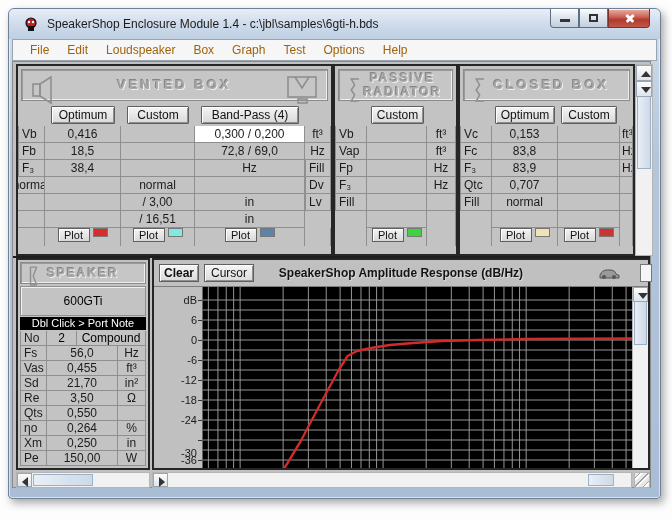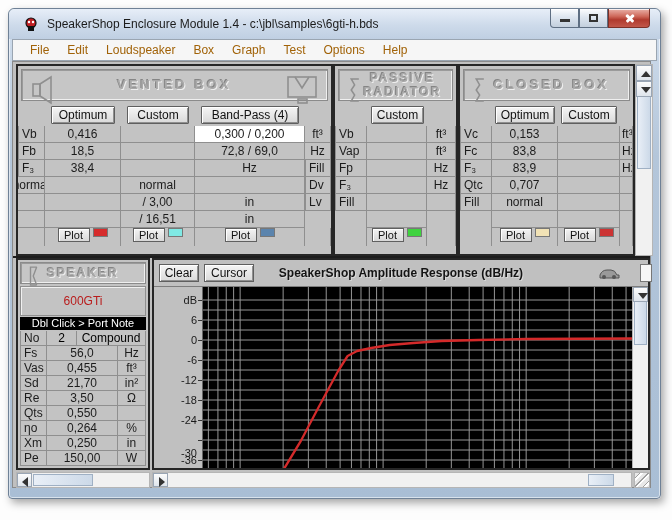--- a/index.html
+++ b/index.html
@@ -70,21 +70,21 @@
   
   .divider { position:absolute; left:0; right:0; top:194px; height:2px; background:#1d1d1d; }
 
   
   .spk { position:absolute; left:3px; top:196px; width:134px; height:212px; background:#c3c3c3;
     border:2px solid #262626; display:flex; flex-direction:column; }
   .spk-hdr { position:relative; margin:2px; height:26px; background:#c6c6c6; border:1px solid #8b8b8b;
     box-shadow:inset 1px 1px 0 #9a9a9a, inset -1px -1px 0 #efefef; display:flex; align-items:center; justify-content:center; }
   .spk-hdr .emboss { font-size:12px; letter-spacing:2px; }
   .spk-model { height:37px; margin:0 2px; border:1px solid #8f8f8f; box-shadow:inset 1px 1px 0 #f0f0f0;
-    display:flex; align-items:center; justify-content:center; font-size:12px; color:#b91c1c; background:#cicic1; }
+    display:flex; align-items:center; justify-content:center; font-size:12px; color:#000000; background:#cicic1; }
   .spk-note { height:16px; margin:1px 2px; background:#000; color:#fff; font-size:11px;
     display:flex; align-items:center; justify-content:center; }
   .spk-tbl { flex:1; display:grid; grid-template-columns:27px 71px 1fr; grid-auto-rows:1fr; margin:0 2px 2px 2px; }
   .spk-tbl .cell { font-size:12px; }
   .norow-val { display:flex; border-bottom:1px solid #8f8f8f; }
   .norow-val .a { width:30px; border-right:1px solid #8f8f8f; display:flex; align-items:center; justify-content:center; font-size:12px; }
   .norow-val .b { flex:1; display:flex; align-items:center; justify-content:center; font-size:12px; border-right:1px solid #8f8f8f; }
 
   
   .graph { position:absolute; left:139px; top:196px; width:498px; height:212px; border:2px solid #262626; background:#c0c0c0; }
@@ -386,21 +386,21 @@
 
     <div class="sb abs" style="left:3px;top:410px;width:134px;height:16px;">
       <div class="sbbtn abs" style="left:0;top:0;width:15px;height:14px;">
           <div class="tri tri-left"></div>
         </div>
       <div class="sbthumb abs" style="left:16px;top:1px;width:60px;height:12px;"></div>
     </div>
 
     <div class="graph">
       <div class="graph-hdr">
-        <div class="gbtn" style="left:5px;width:40px;">Clear</div>
+        <div class="gbtn" style="left:5px;width:40px;font-weight:bold;">Clear</div>
         <div class="gbtn" style="left:50px;width:50px;">Cursor</div>
         <div class="graph-title">SpeakerShop Amplitude Response (dB/Hz)</div>
         <svg class="car" width="22" height="14" viewBox="0 0 22 14">
           <path d="M2 9 q2 -5 7 -5 l4 0 q4 0 6 5 l2 0 v3 h-19 z" fill="#9a9a9a" stroke="#555" stroke-width="1"></path>
           <circle cx="6" cy="11" r="2" fill="#555"></circle>
             <circle cx="16" cy="11" r="2" fill="#555"></circle>
         </svg>
         <div class="partial-btn"></div>
       </div>
       <div class="graph-body">

